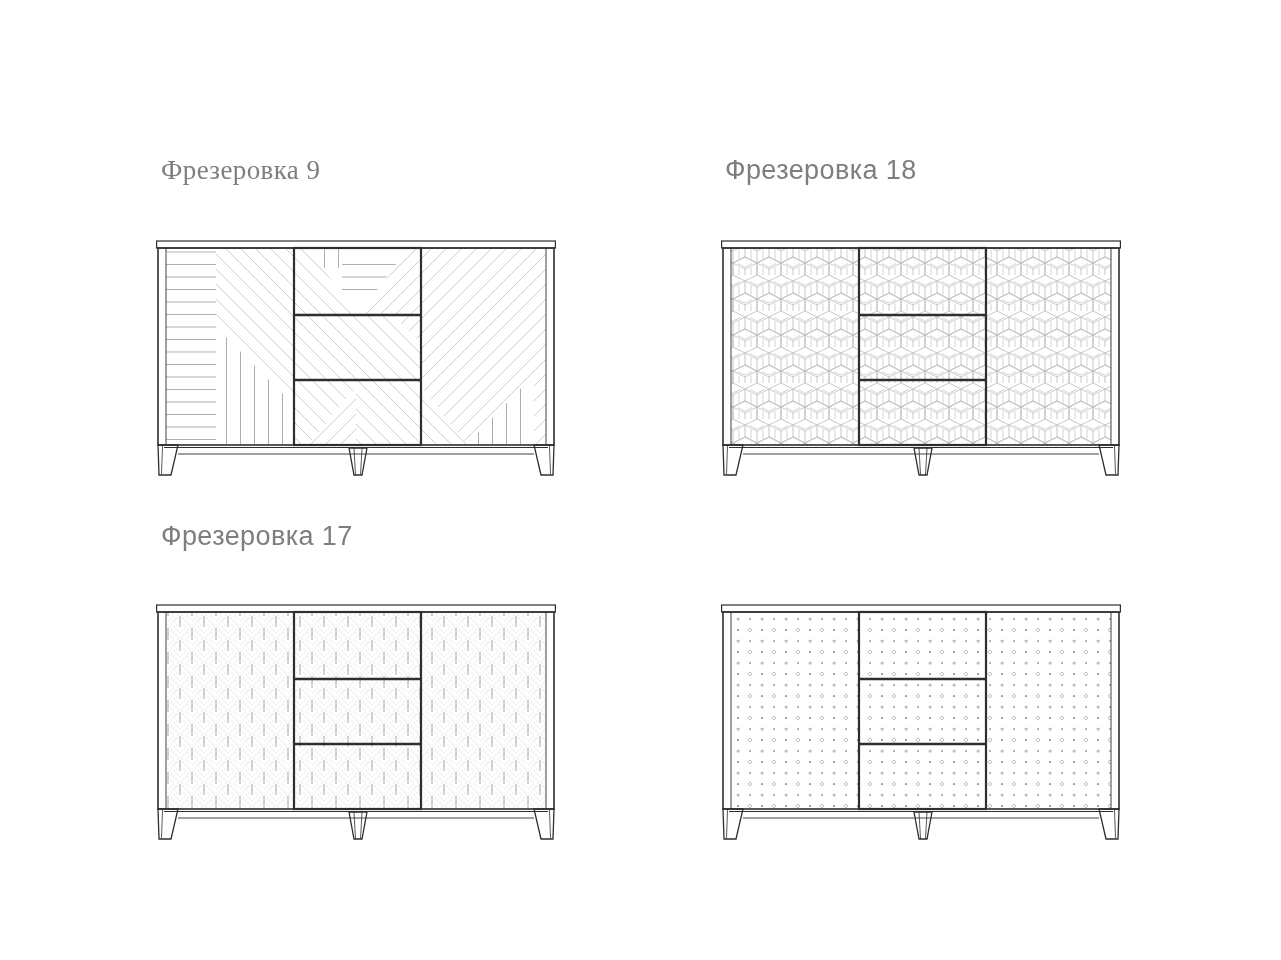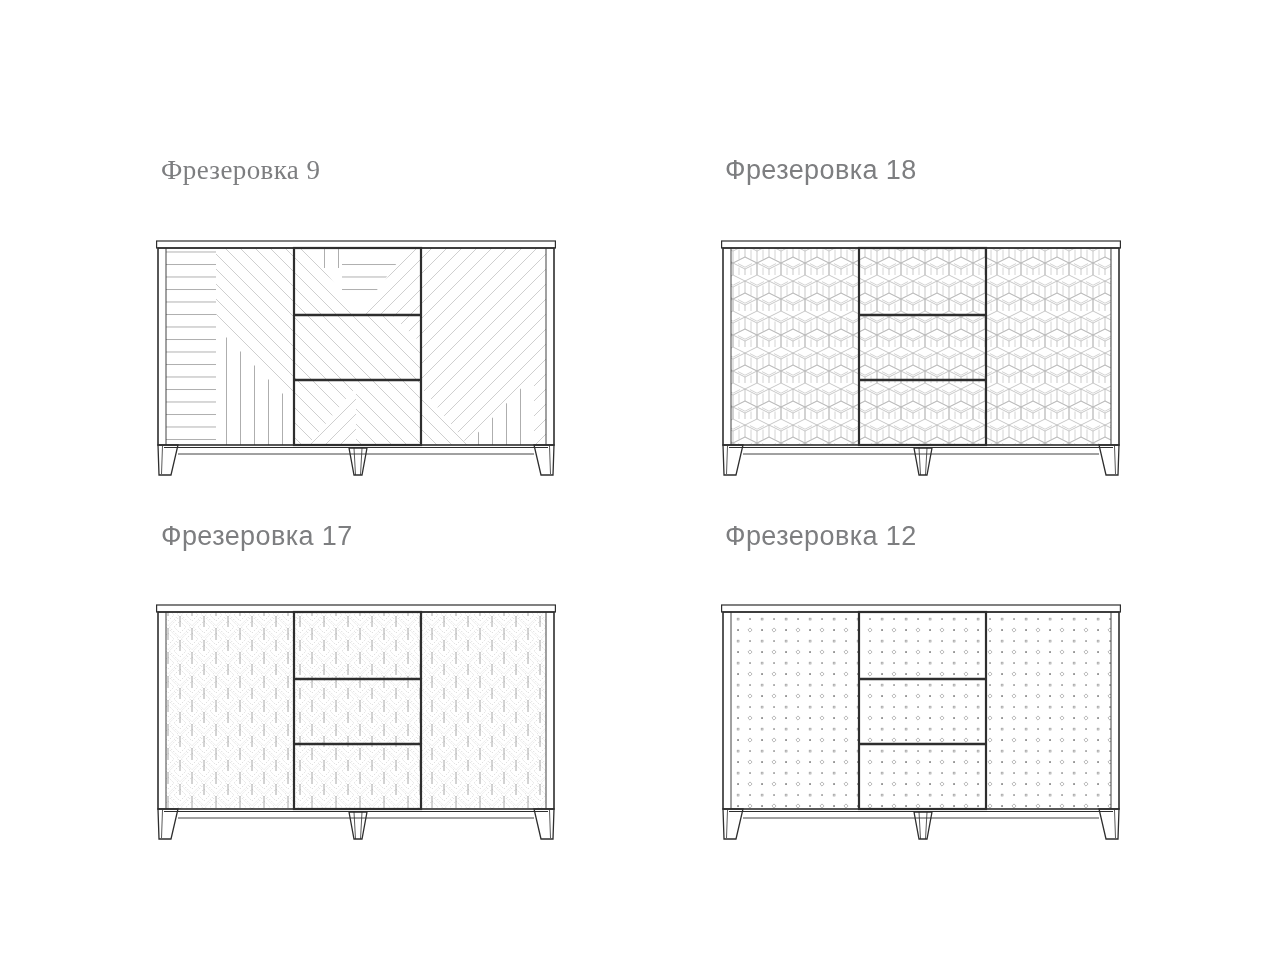--- a/index.html
+++ b/index.html
@@ -29,21 +29,20 @@
 </style>
 </head>
 <body>
 
 <div class="canvas">
 
 
   <div class="variant-label" id="lbl9">Фрезеровка 9</div>
   <div class="variant-label" id="lbl10">Фрезеровка 18</div>
   <div class="variant-label" id="lbl11">Фрезеровка 17</div>
-  <div class="variant-label" id="lbl12">Фрезеровка 12</div>
 
   <svg class="cab" id="cab9" viewBox="0 0 400 240">
     <defs>
       <pattern id="p9d1" width="15" height="15" patternUnits="userSpaceOnUse">
         <path d="M-4,-4 L19,19" stroke="#c9c9c9" stroke-width="0.9"></path>
       </pattern>
       <pattern id="p9d2" width="15" height="15" patternUnits="userSpaceOnUse">
         <path d="M-4,19 L19,-4" stroke="#c9c9c9" stroke-width="0.9"></path>
       </pattern>
       <pattern id="p9h" width="10" height="12.5" patternUnits="userSpaceOnUse">

